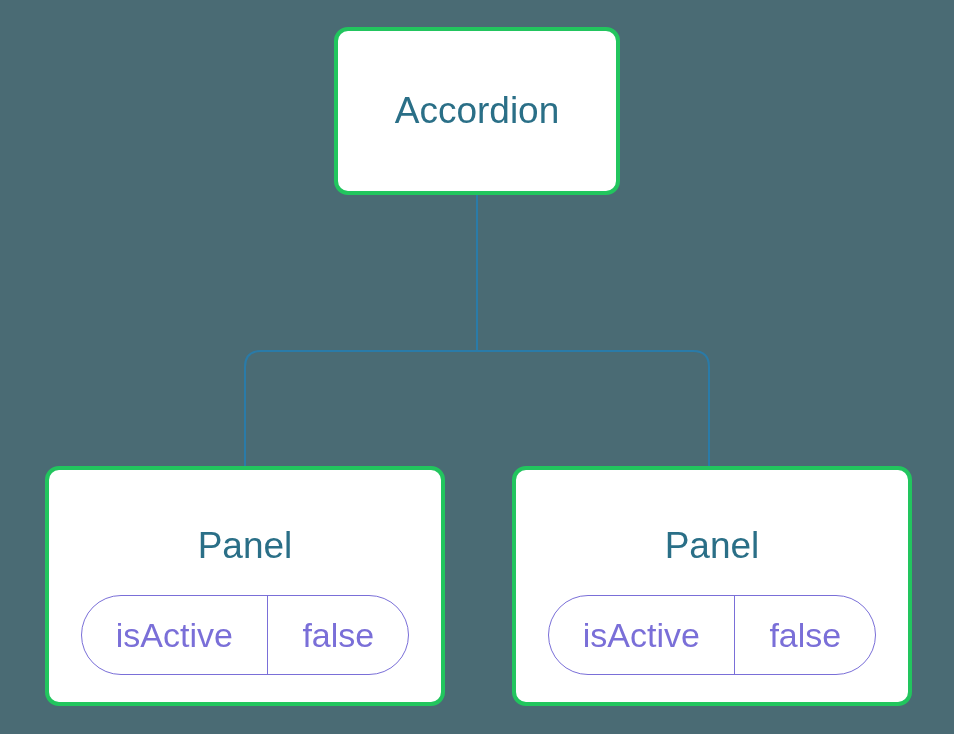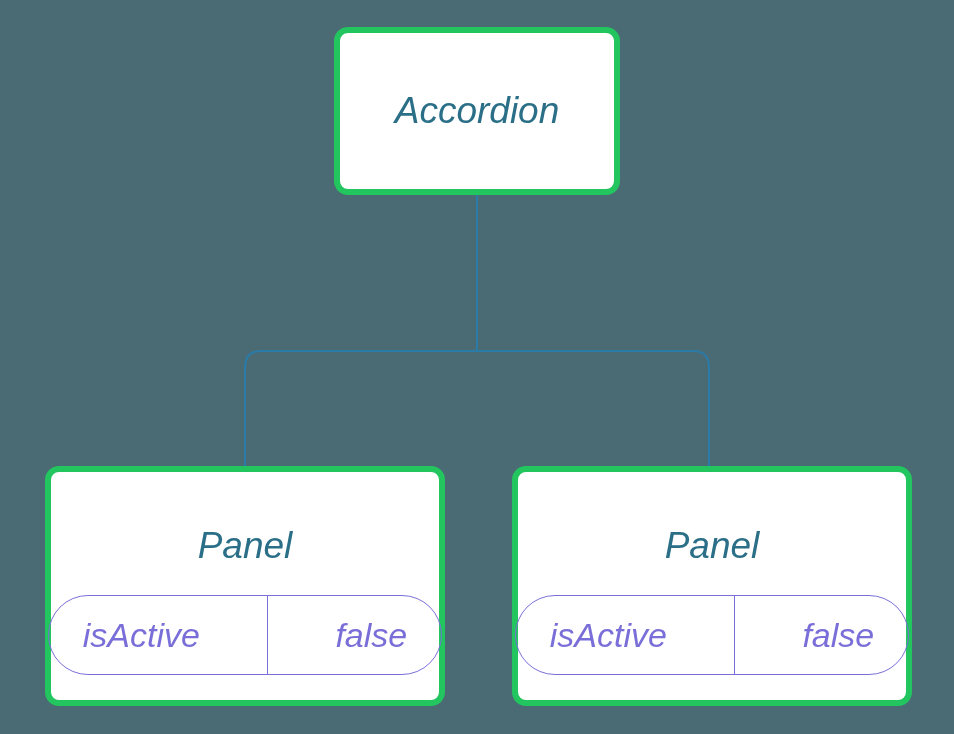--- a/index.html
+++ b/index.html
@@ -12,27 +12,26 @@
       width: 954px;
       height: 734px;
       background: #4a6b74;
       font-family: -apple-system, BlinkMacSystemFont, "Segoe UI", Helvetica, Arial, sans-serif;
       position: relative;
     }
     
     .node {
       position: absolute;
       background: #ffffff;
-      border: 6px solid #22c55e;
+      border: 4px solid #22c55e;
       border-radius: 14px;
       display: flex;
       flex-direction: column;
       align-items: center;
       justify-content: center;
-      font-style: italic;
     }
     
     .root-node {
       left: 334px;
       top: 27px;
       width: 286px;
       height: 168px;
     }
     
     .child-node {
@@ -57,21 +56,20 @@
     }
     
     .pill {
       display: flex;
       align-items: stretch;
       border: 1.5px solid #7a6fd8;
       border-radius: 999px;
       margin-top: 28px;
       overflow: hidden;
       height: 80px;
-      gap: 33px;
     }
     
     .pill-cell {
       display: flex;
       align-items: center;
       justify-content: center;
       padding: 0 34px;
       font-size: 34px;
       color: #7a6fd8;
       font-weight: 400;

